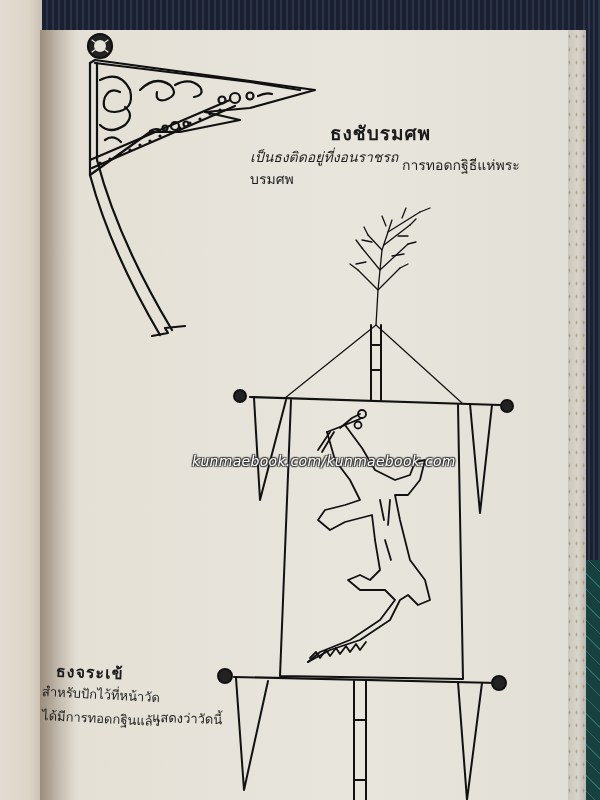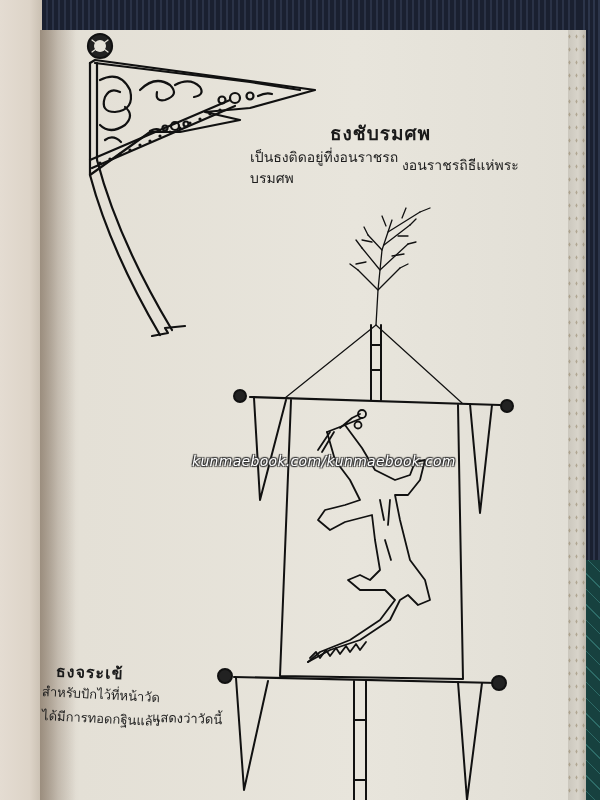--- a/index.html
+++ b/index.html
@@ -131,22 +131,22 @@
       <path d="M340 428 L352 418 L360 414 M345 425 L362 418"></path>
       <circle cx="362" cy="414" r="4"></circle>
       <circle cx="358" cy="425" r="3.5"></circle>
       <path d="M330 432 L318 450 M334 432 L322 452"></path>
       <path d="M380 500 l4 20 M390 500 l-2 25 M385 540 l6 20"></path>
     </g>
   </g>
 </svg>
 
 <div class="caption-title" style="left:330px; top:118px;">ธงชับรมศพ</div>
-<div class="caption-body" style="left:250px; top:146px;">เป็นธงติดอยู่ที่งอนราชรถ</div>
-<div class="caption-body" style="left:402px; top:154px;">งอนราชรถิธีแห่พระ</div>
-<div class="caption-body" style="left:250px; top:168px;font-family:Liberation Serif, serif;">บรมศพ</div>
+<div class="caption-body" style="left:250px; top:146px;font-style:italic;">เป็นธงติดอยู่ที่งอนราชรถ</div>
+<div class="caption-body" style="left:402px; top:154px;">การทอดกฐิธีแห่พระ</div>
+<div class="caption-body" style="left:250px; top:168px;">บรมศพ</div>
 
 <div class="caption-title" style="left:56px; top:660px; font-size:16px; transform:rotate(2deg);">ธงจระเข้</div>
 <div class="caption-body" style="left:42px; top:684px; font-size:13px; transform:rotate(3deg);">สำหรับปักไว้ที่หน้าวัด</div>
 <div class="caption-body" style="left:152px; top:708px; font-size:13px; transform:rotate(2deg);">แสดงว่าวัดนี้</div>
 <div class="caption-body" style="left:42px; top:708px; font-size:13px; transform:rotate(3deg);">ได้มีการทอดกฐินแล้ว</div>
 
 <div class="watermark">kunmaebook.com/kunmaebook.com</div>
 
 </body></html>

